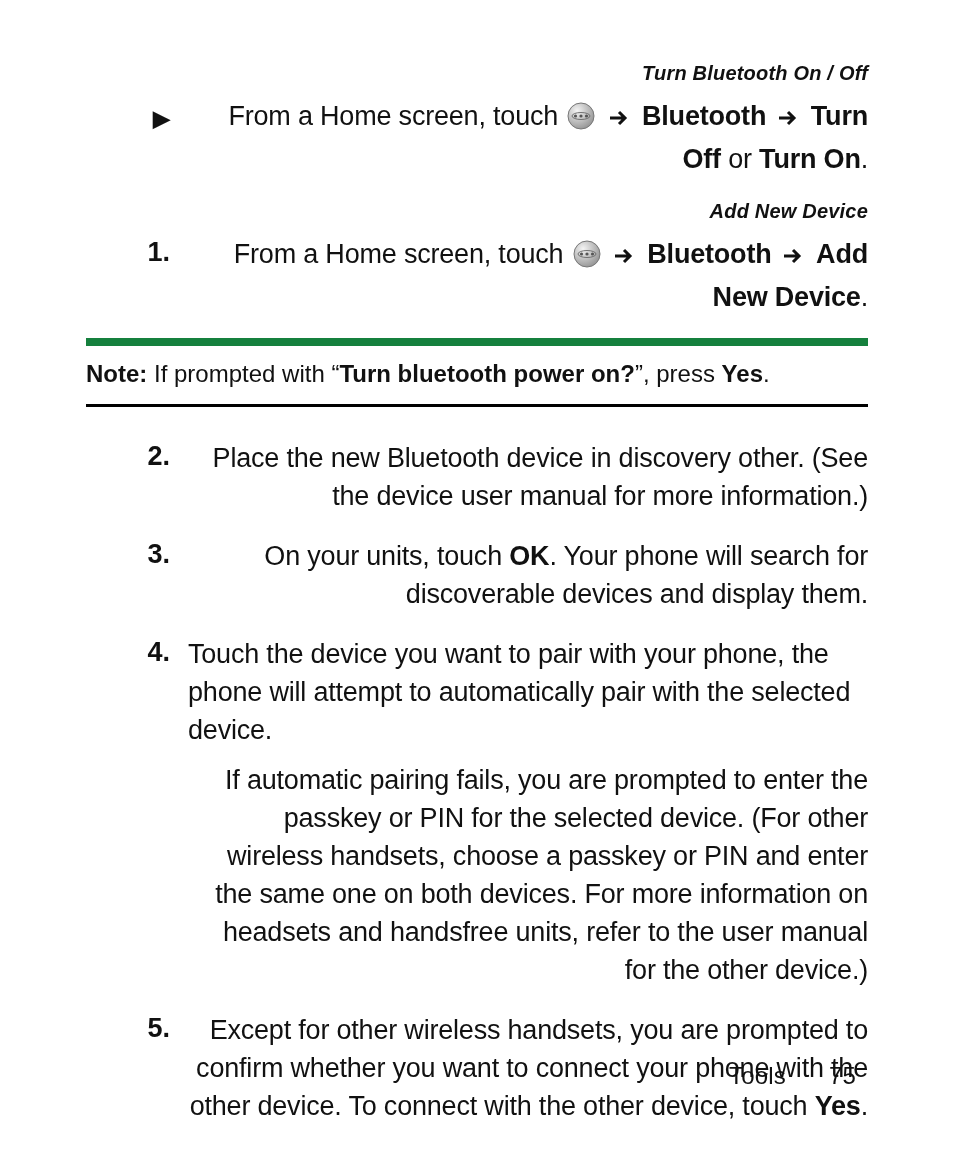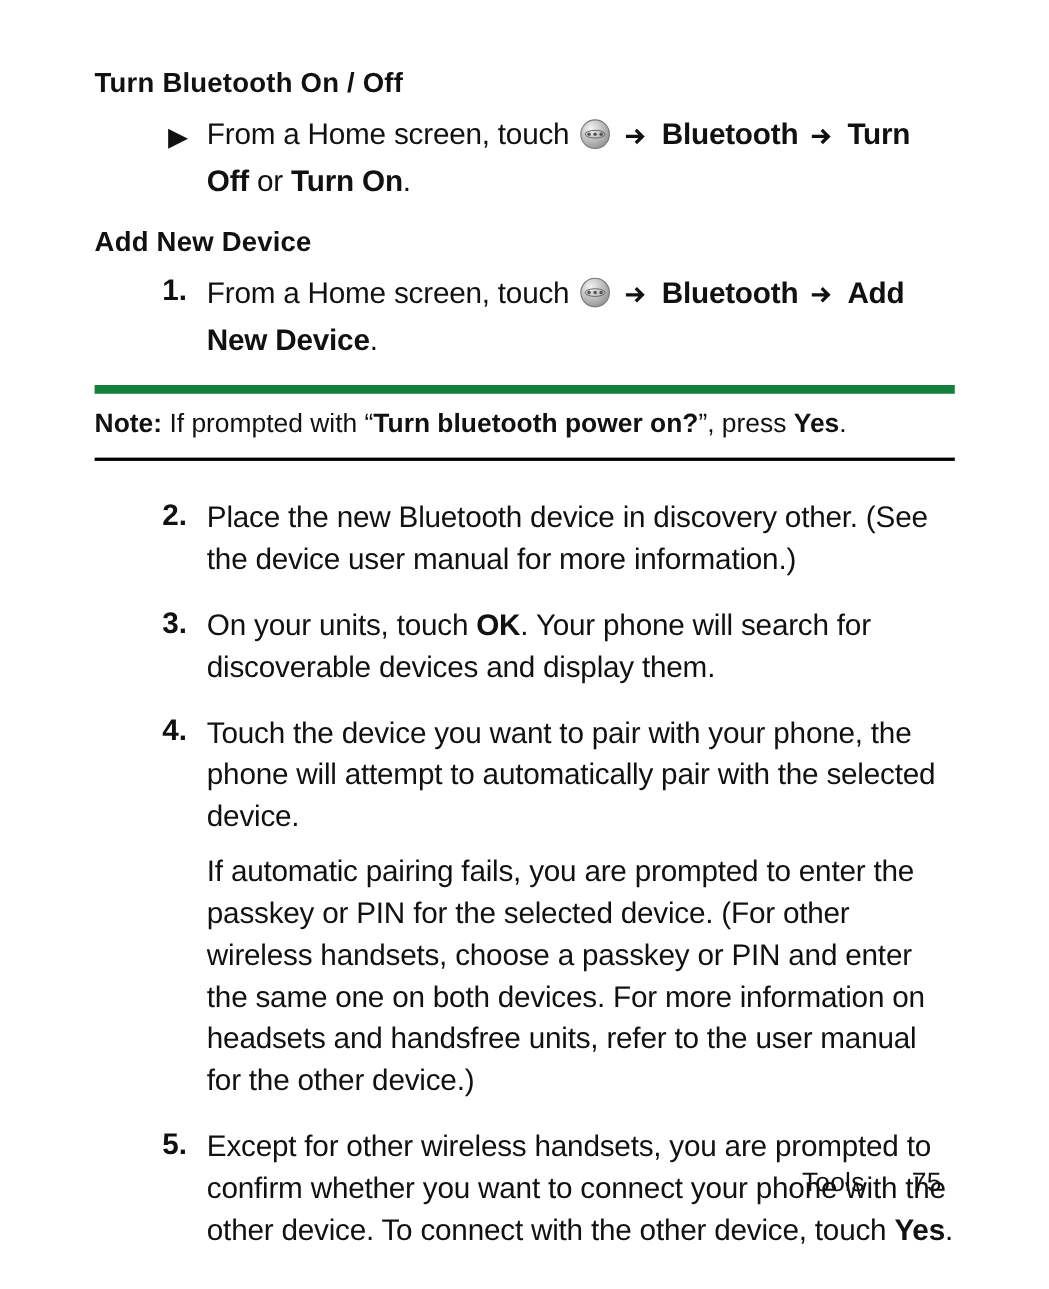--- a/index.html
+++ b/index.html
@@ -13,23 +13,25 @@
   }
   .page {
     position: relative;
     box-sizing: border-box;
     width: 954px;
     height: 1172px;
     padding: 62px 86px 0 86px;
   }
   .section-heading {
     font-weight: 700;
-    font-size: 25px;
+    font-style: italic;
+    font-size: 20px;
     margin: 0 0 12px 0;
     letter-spacing: 0.2px;
+    text-align: right;
   }
   .item {
     display: flex;
     align-items: flex-start;
     margin: 0 0 22px 0;
     padding-left: 26px;
   }
   .item-marker {
     flex: 0 0 58px;
     font-size: 27px;
@@ -54,20 +56,21 @@
     line-height: 38px;
     font-weight: 400;
     font-family: "Helvetica Neue", Helvetica, Arial, sans-serif;
     letter-spacing: -0.2px;
   }
   .item-body p {
     margin: 0 0 12px 0;
   }
   .item-body p:last-child {
     margin-bottom: 0;
+    text-align: right;
   }
   .b { font-weight: 700; }
   .note-block {
     border-top: 8px solid #15803d;
     border-bottom: 3px solid #000;
     padding: 12px 0 14px 0;
     margin: 4px 0 32px 0;
     font-size: 24px;
     line-height: 32px;
   }

